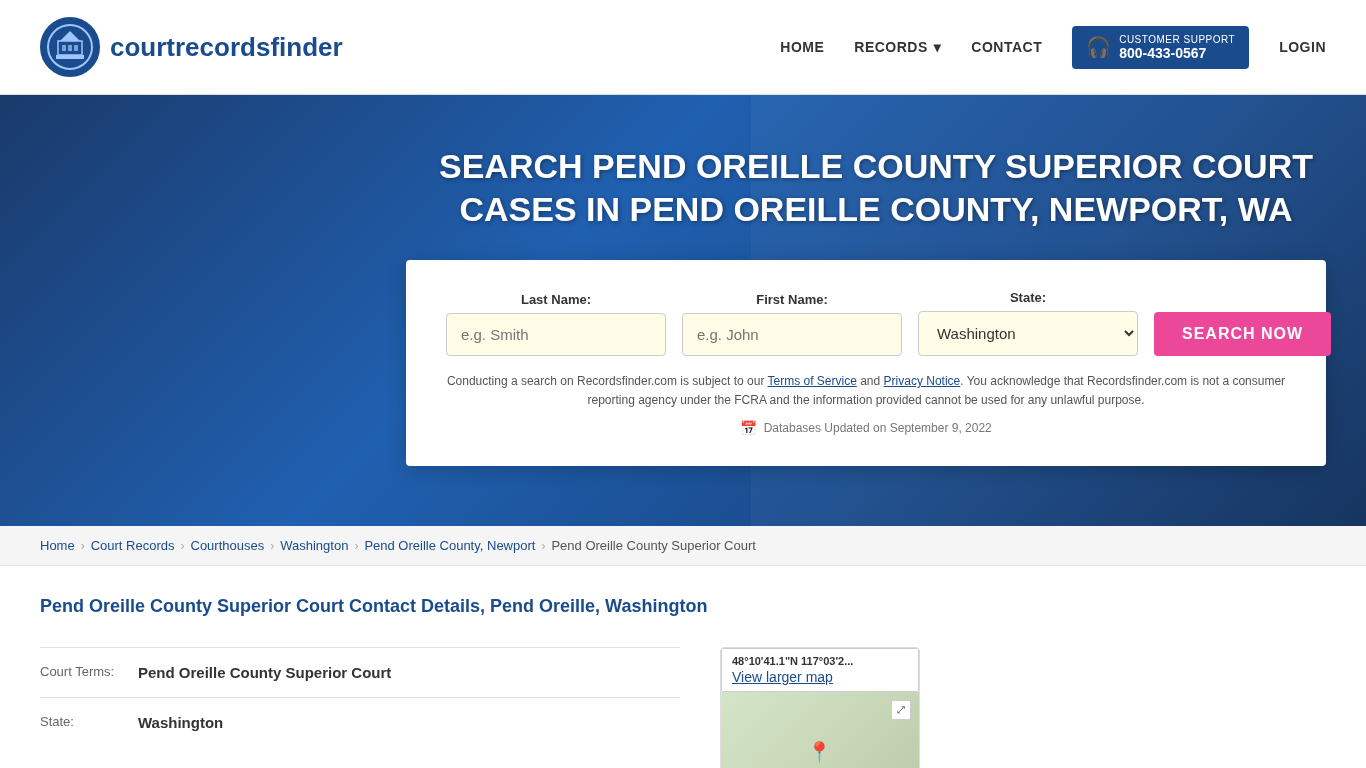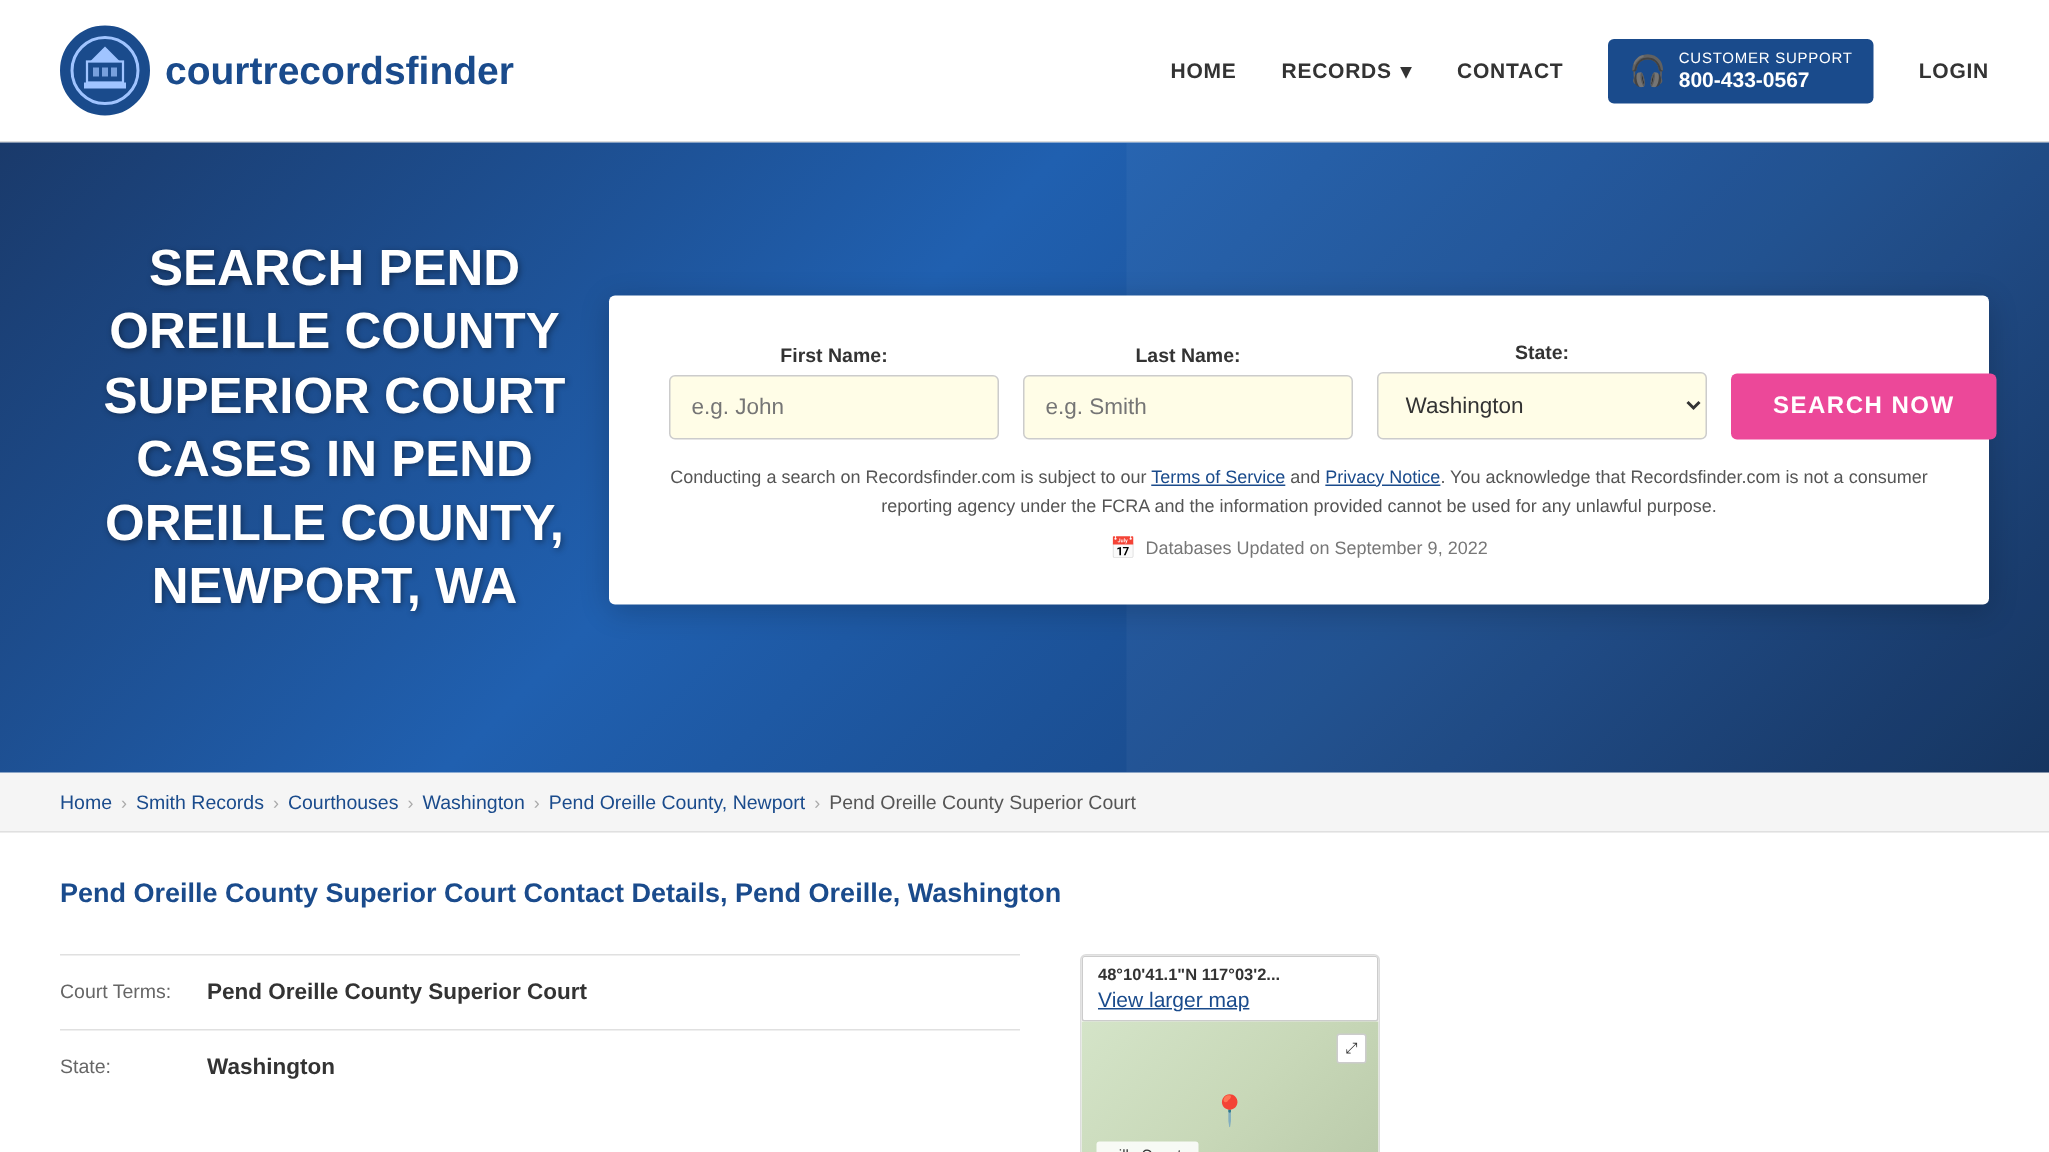--- a/index.html
+++ b/index.html
@@ -94,22 +94,22 @@
     }
 
     
     .hero {
       background: linear-gradient(135deg, #1a3a6b 0%, #2060b0 40%, #1a4b8c 70%, #0d2d5a 100%);
       padding: 50px 40px 60px;
       text-align: center;
       position: relative;
       min-height: 420px;
       display: flex;
-      flex-direction: row;
-      align-items: center;
+      flex-direction: column;
+      align-items: flex-end;
       overflow: hidden;
     }
     .hero::after {
       content: '';
       position: absolute;
       right: 0;
       top: 0;
       bottom: 0;
       width: 45%;
       background: rgba(255,255,255,0.04);
@@ -376,47 +376,47 @@
     </div>
     <a class="login-btn">LOGIN</a>
   </nav>
 </header>
 
 <section class="hero">
   <h1 class="hero-title">SEARCH PEND OREILLE COUNTY SUPERIOR COURT CASES IN PEND OREILLE COUNTY, NEWPORT, WA</h1>
   <div class="search-card">
     <div class="search-fields">
       <div class="field-group">
+        <label>Last Name:</label>
+        <input type="text" placeholder="e.g. Smith" style="">
+      </div>
+      <div class="field-group">
         <label>First Name:</label>
         <input type="text" placeholder="e.g. John" style="">
-      </div>
-      <div class="field-group">
-        <label>Last Name:</label>
-        <input type="text" placeholder="e.g. Smith" style="">
       </div>
       <div class="field-group">
         <label>State:</label>
         <select id="state-select"><option value="Alabama">Alabama</option><option value="Alaska">Alaska</option><option value="Arizona">Arizona</option><option value="Arkansas">Arkansas</option><option value="California">California</option><option value="Colorado">Colorado</option><option value="Connecticut">Connecticut</option><option value="Delaware">Delaware</option><option value="Florida">Florida</option><option value="Georgia">Georgia</option><option value="Hawaii">Hawaii</option><option value="Idaho">Idaho</option><option value="Illinois">Illinois</option><option value="Indiana">Indiana</option><option value="Iowa">Iowa</option><option value="Kansas">Kansas</option><option value="Kentucky">Kentucky</option><option value="Louisiana">Louisiana</option><option value="Maine">Maine</option><option value="Maryland">Maryland</option><option value="Massachusetts">Massachusetts</option><option value="Michigan">Michigan</option><option value="Minnesota">Minnesota</option><option value="Mississippi">Mississippi</option><option value="Missouri">Missouri</option><option value="Montana">Montana</option><option value="Nebraska">Nebraska</option><option value="Nevada">Nevada</option><option value="New Hampshire">New Hampshire</option><option value="New Jersey">New Jersey</option><option value="New Mexico">New Mexico</option><option value="New York">New York</option><option value="North Carolina">North Carolina</option><option value="North Dakota">North Dakota</option><option value="Ohio">Ohio</option><option value="Oklahoma">Oklahoma</option><option value="Oregon">Oregon</option><option value="Pennsylvania">Pennsylvania</option><option value="Rhode Island">Rhode Island</option><option value="South Carolina">South Carolina</option><option value="South Dakota">South Dakota</option><option value="Tennessee">Tennessee</option><option value="Texas">Texas</option><option value="Utah">Utah</option><option value="Vermont">Vermont</option><option value="Virginia">Virginia</option><option value="Washington" selected="">Washington</option><option value="West Virginia">West Virginia</option><option value="Wisconsin">Wisconsin</option><option value="Wyoming">Wyoming</option></select>
       </div>
       <button class="search-btn">SEARCH NOW</button>
     </div>
     <p class="search-disclaimer">
       Conducting a search on Recordsfinder.com is subject to our <a>Terms of Service</a> and <a>Privacy Notice</a>. You acknowledge that Recordsfinder.com is not a consumer reporting agency under the FCRA and the information provided cannot be used for any unlawful purpose.
     </p>
     <div class="db-updated">
       <span class="calendar-icon">📅</span>
       <span>Databases Updated on September 9, 2022</span>
     </div>
   </div>
 </section>
 
 <nav class="breadcrumb">
   <a class="breadcrumb-item">Home</a>
   <span class="breadcrumb-sep">›</span>
-  <a class="breadcrumb-item">Smith Records</a>
+  <a class="breadcrumb-item">Court Records</a>
   <span class="breadcrumb-sep">›</span>
   <a class="breadcrumb-item">Courthouses</a>
   <span class="breadcrumb-sep">›</span>
   <a class="breadcrumb-item">Washington</a>
   <span class="breadcrumb-sep">›</span>
   <a class="breadcrumb-item">Pend Oreille County, Newport</a>
   <span class="breadcrumb-sep">›</span>
   <span class="breadcrumb-item current">Pend Oreille County Superior Court</span>
 </nav>
 

